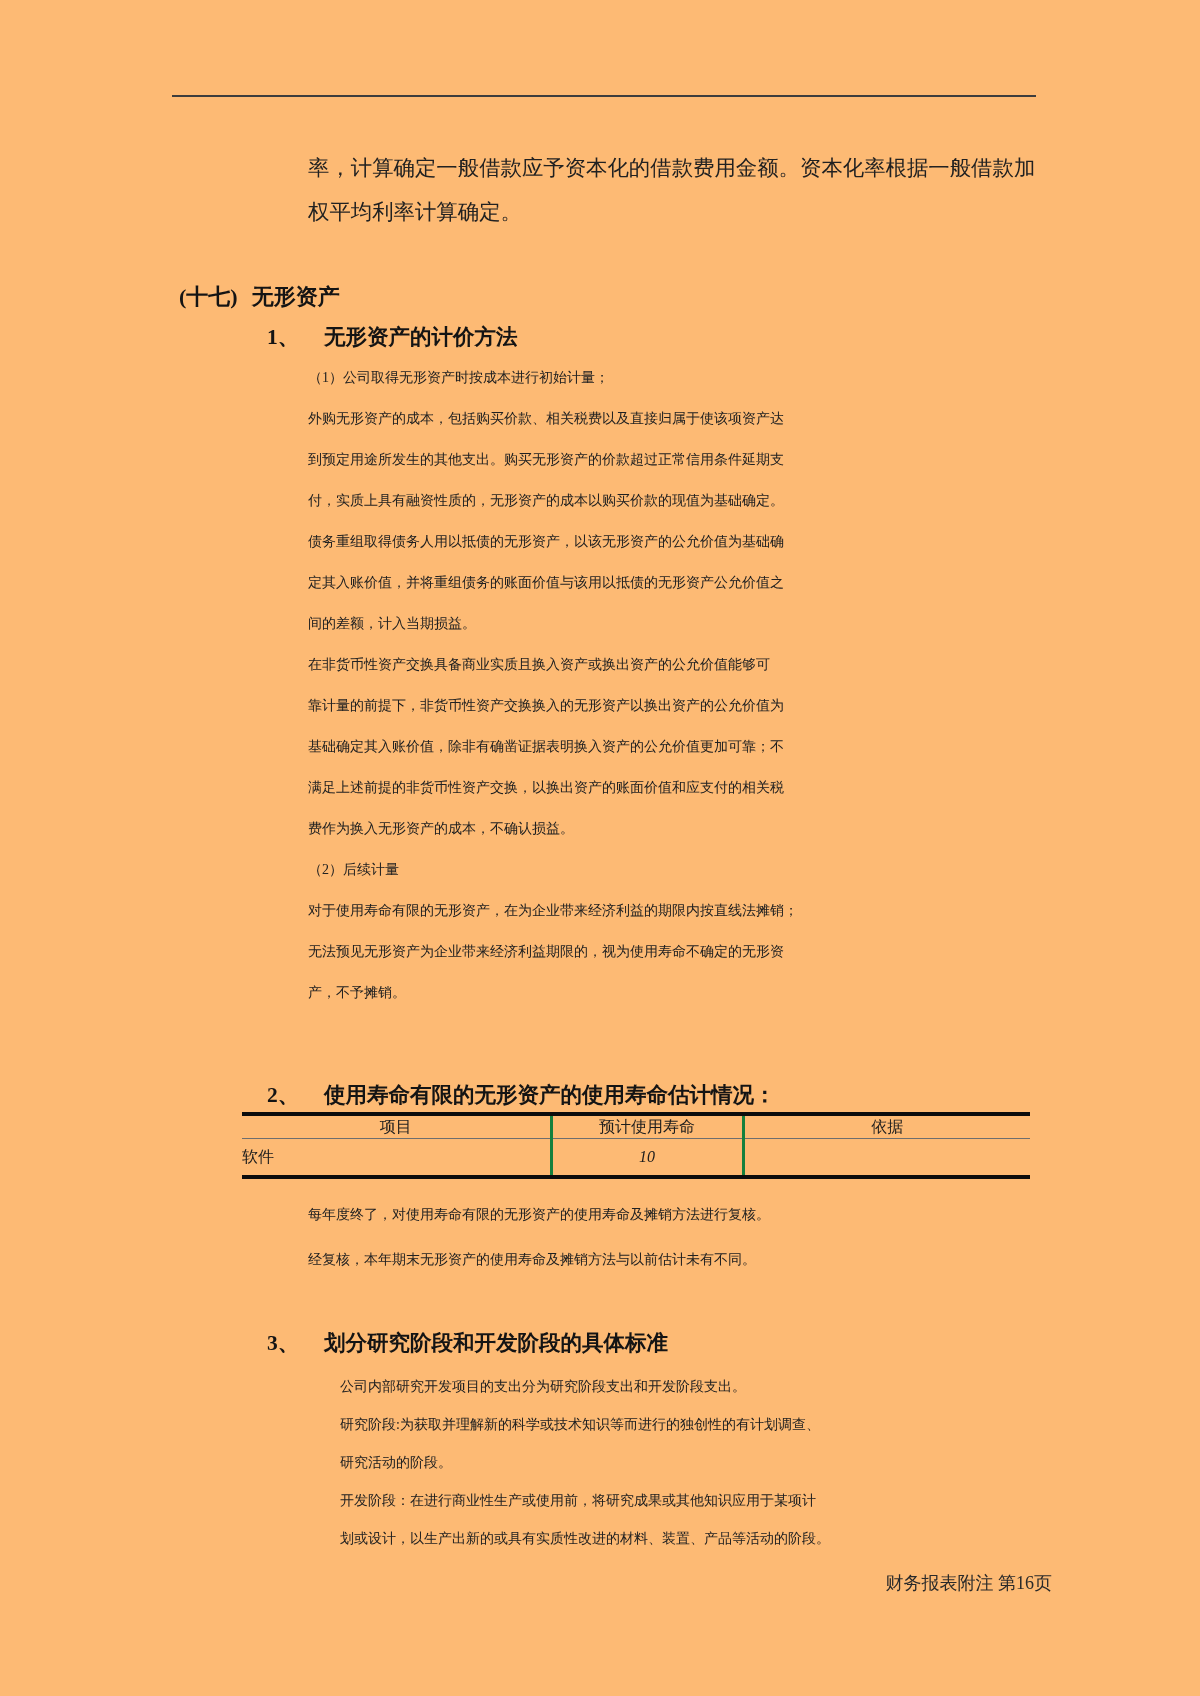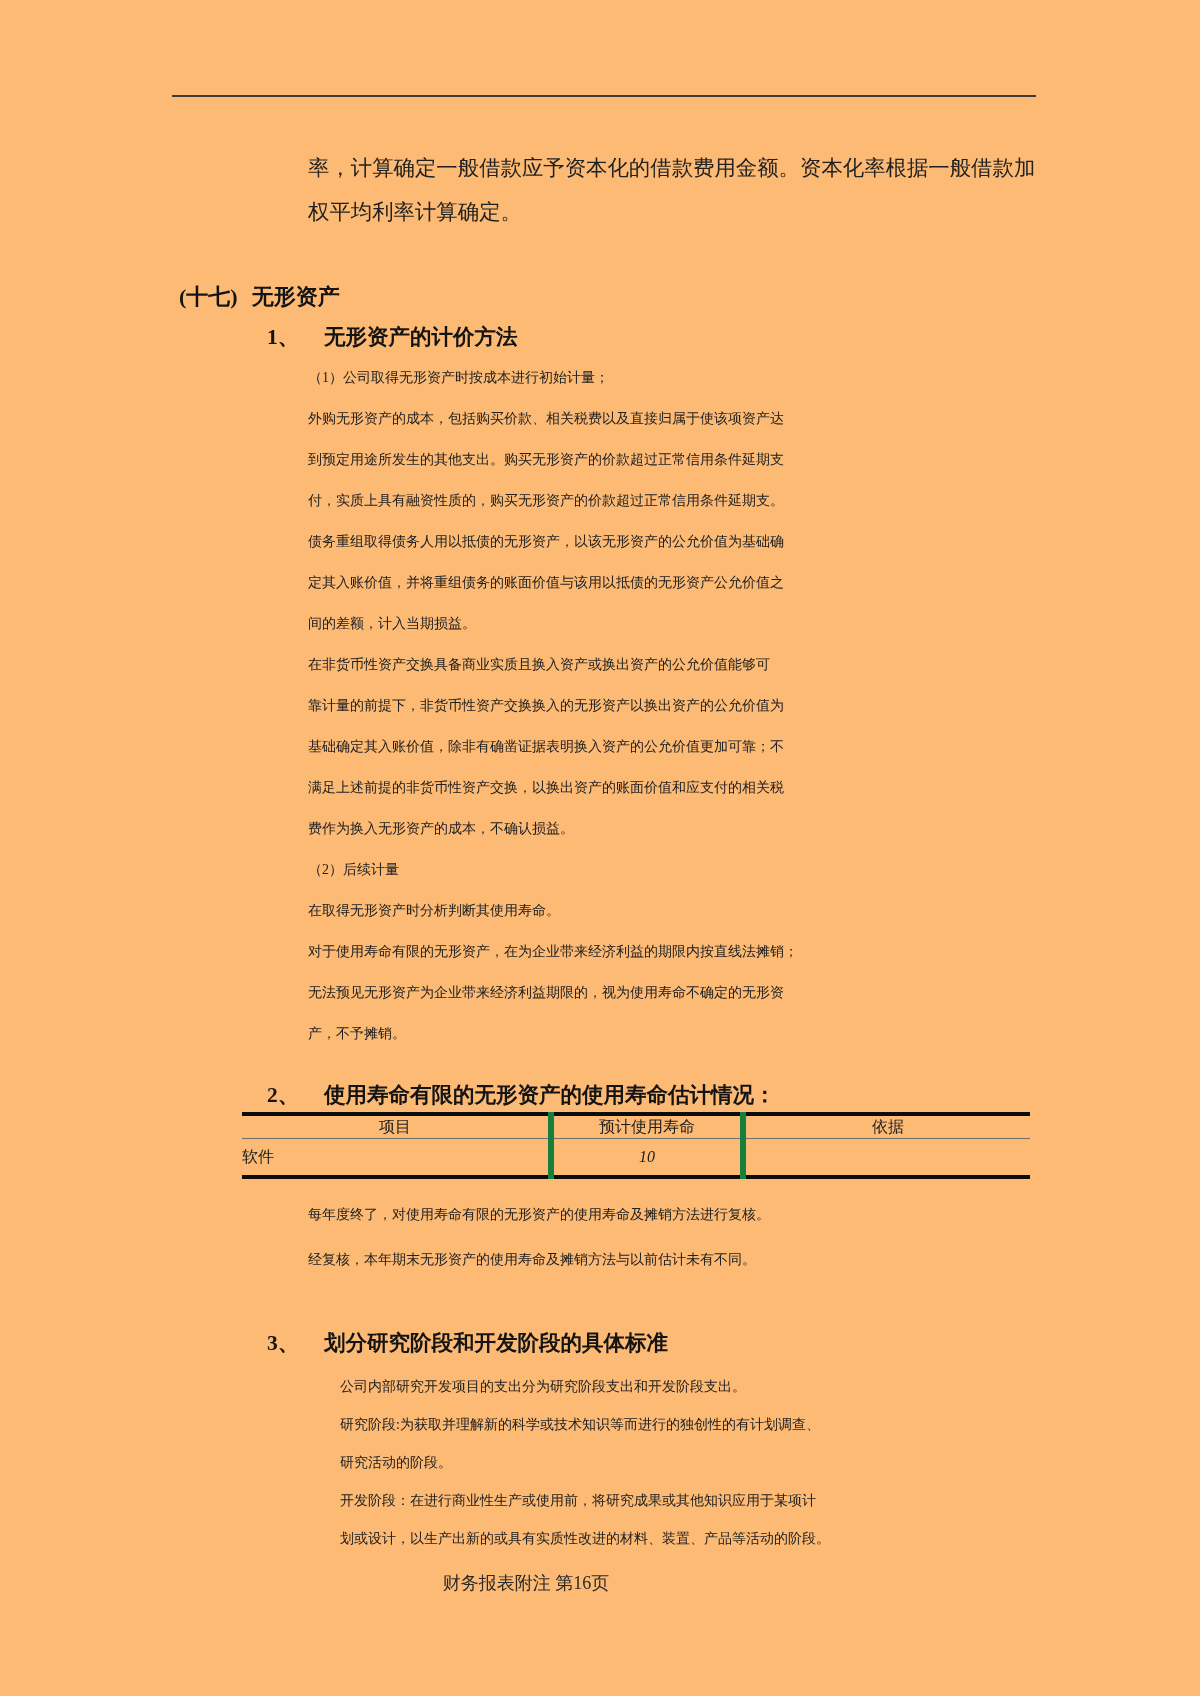--- a/index.html
+++ b/index.html
@@ -51,28 +51,28 @@
   .tbl-wrap table {
     width:788px; border-collapse:collapse; table-layout:fixed;
     border-top:4px solid #0c0c0c; border-bottom:4px solid #0c0c0c;
     font-size:16px; color:#1d1d1d;
   }
   .tbl-wrap th {
     font-weight:normal; text-align:center; height:22px;
     border-bottom:1px solid #6e6e6e; padding:0;
   }
   .tbl-wrap td { height:36px; padding:0; vertical-align:middle; }
-  .vline { border-left:6px solid #15803d;margin-top:48px; }
+  .vline { border-left:3px solid #15803d;margin-top:48px; }
   .c-item { text-align:left; padding-left:11px;margin-top:44px; }
   .c-life { text-align:center;font-style:italic; }
   .c-basis { text-align:center; }
 
   .footer {
     position:absolute; left:0; top:1571px; width:1052px;
-    text-align:center; font-size:18px; color:#2a2a2a;
+    text-align:right; font-size:18px; color:#2a2a2a;
   }
 </style>
 </head>
 <body>
 
 <div class="page">
 
   <div class="top-rule"></div>
 
   <div class="intro">
@@ -87,31 +87,30 @@
 
   <div class="sub-head" id="h1">
     <span class="num">1、</span>
     <span class="ttl">无形资产的计价方法</span>
   </div>
 
   <div class="body-block" id="body1">
     <div class="line">（1）公司取得无形资产时按成本进行初始计量；</div>
     <div class="line">外购无形资产的成本，包括购买价款、相关税费以及直接归属于使该项资产达</div>
     <div class="line">到预定用途所发生的其他支出。购买无形资产的价款超过正常信用条件延期支</div>
-    <div class="line">付，实质上具有融资性质的，购买无形资产的价款超过正常信用条件延期支。</div>
+    <div class="line">付，实质上具有融资性质的，无形资产的成本以购买价款的现值为基础确定。</div>
     <div class="line">债务重组取得债务人用以抵债的无形资产，以该无形资产的公允价值为基础确</div>
     <div class="line">定其入账价值，并将重组债务的账面价值与该用以抵债的无形资产公允价值之</div>
     <div class="line">间的差额，计入当期损益。</div>
     <div class="line">在非货币性资产交换具备商业实质且换入资产或换出资产的公允价值能够可</div>
     <div class="line">靠计量的前提下，非货币性资产交换换入的无形资产以换出资产的公允价值为</div>
     <div class="line">基础确定其入账价值，除非有确凿证据表明换入资产的公允价值更加可靠；不</div>
     <div class="line">满足上述前提的非货币性资产交换，以换出资产的账面价值和应支付的相关税</div>
     <div class="line">费作为换入无形资产的成本，不确认损益。</div>
     <div class="line">（2）后续计量</div>
-    <div class="line">在取得无形资产时分析判断其使用寿命。</div>
     <div class="line">对于使用寿命有限的无形资产，在为企业带来经济利益的期限内按直线法摊销；</div>
     <div class="line">无法预见无形资产为企业带来经济利益期限的，视为使用寿命不确定的无形资</div>
     <div class="line">产，不予摊销。</div>
   </div>
 
   <div class="sub-head" id="h2">
     <span class="num">2、</span>
     <span class="ttl">使用寿命有限的无形资产的使用寿命估计情况：</span>
   </div>
 

